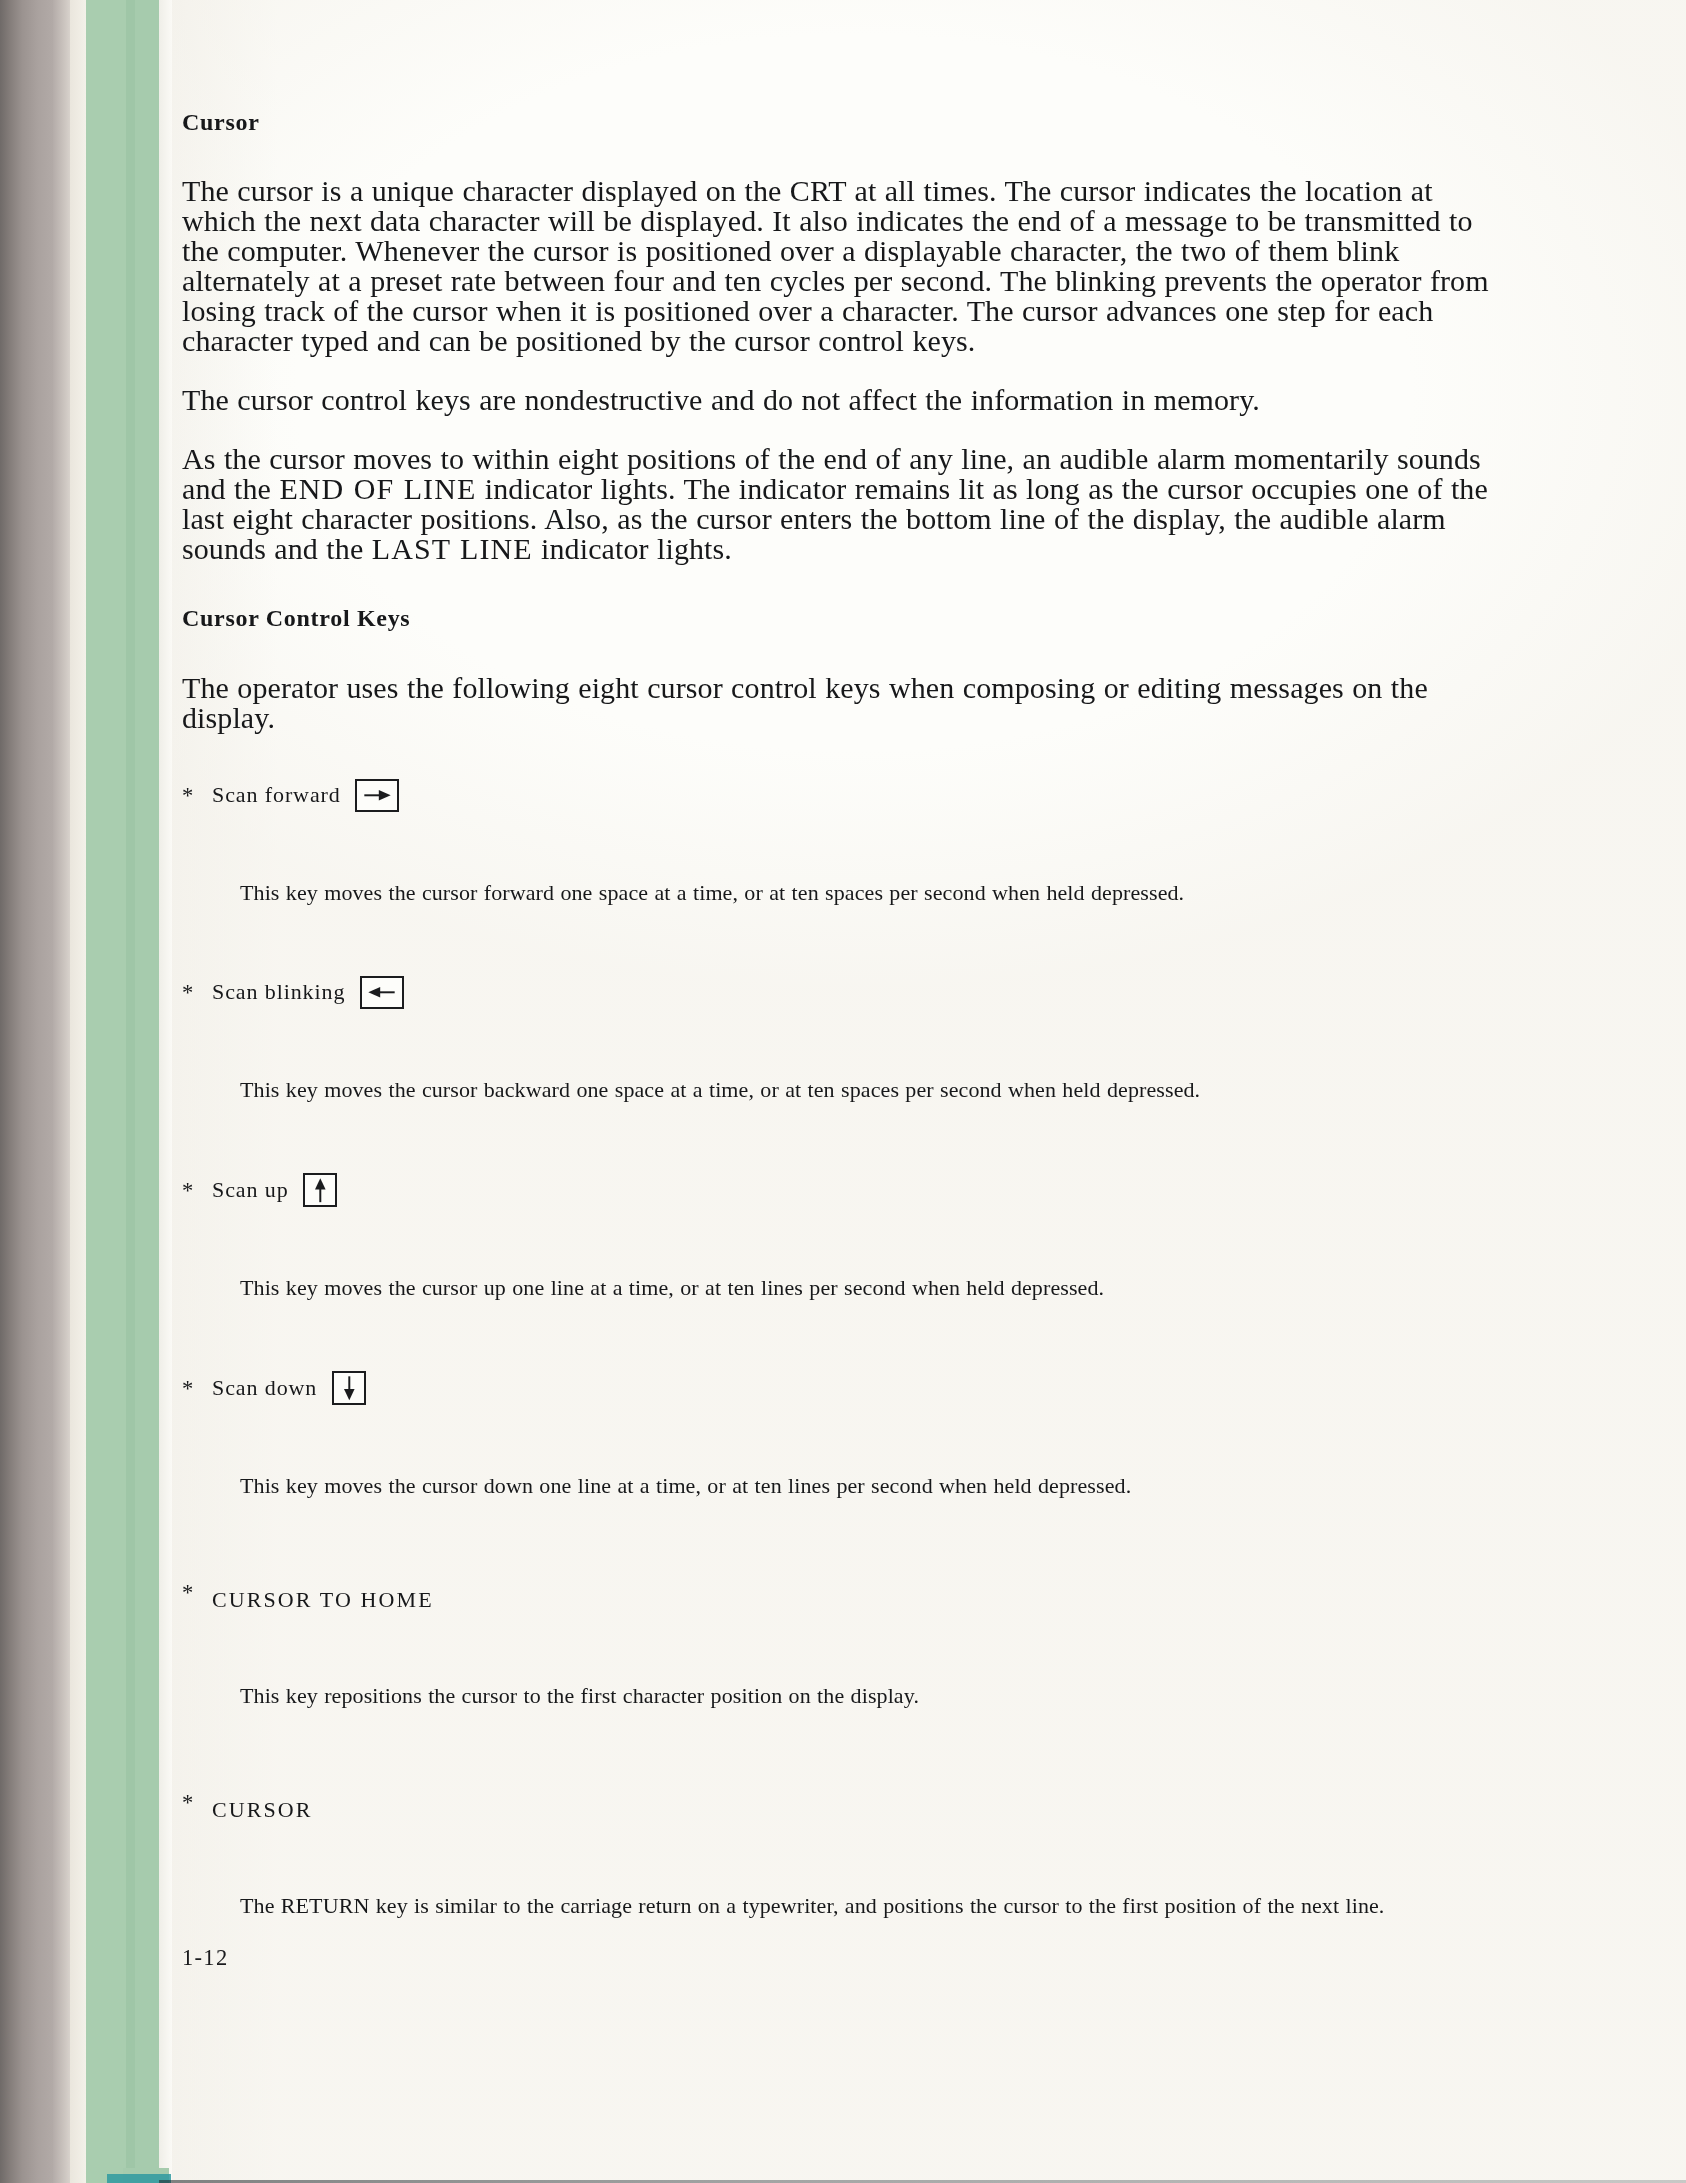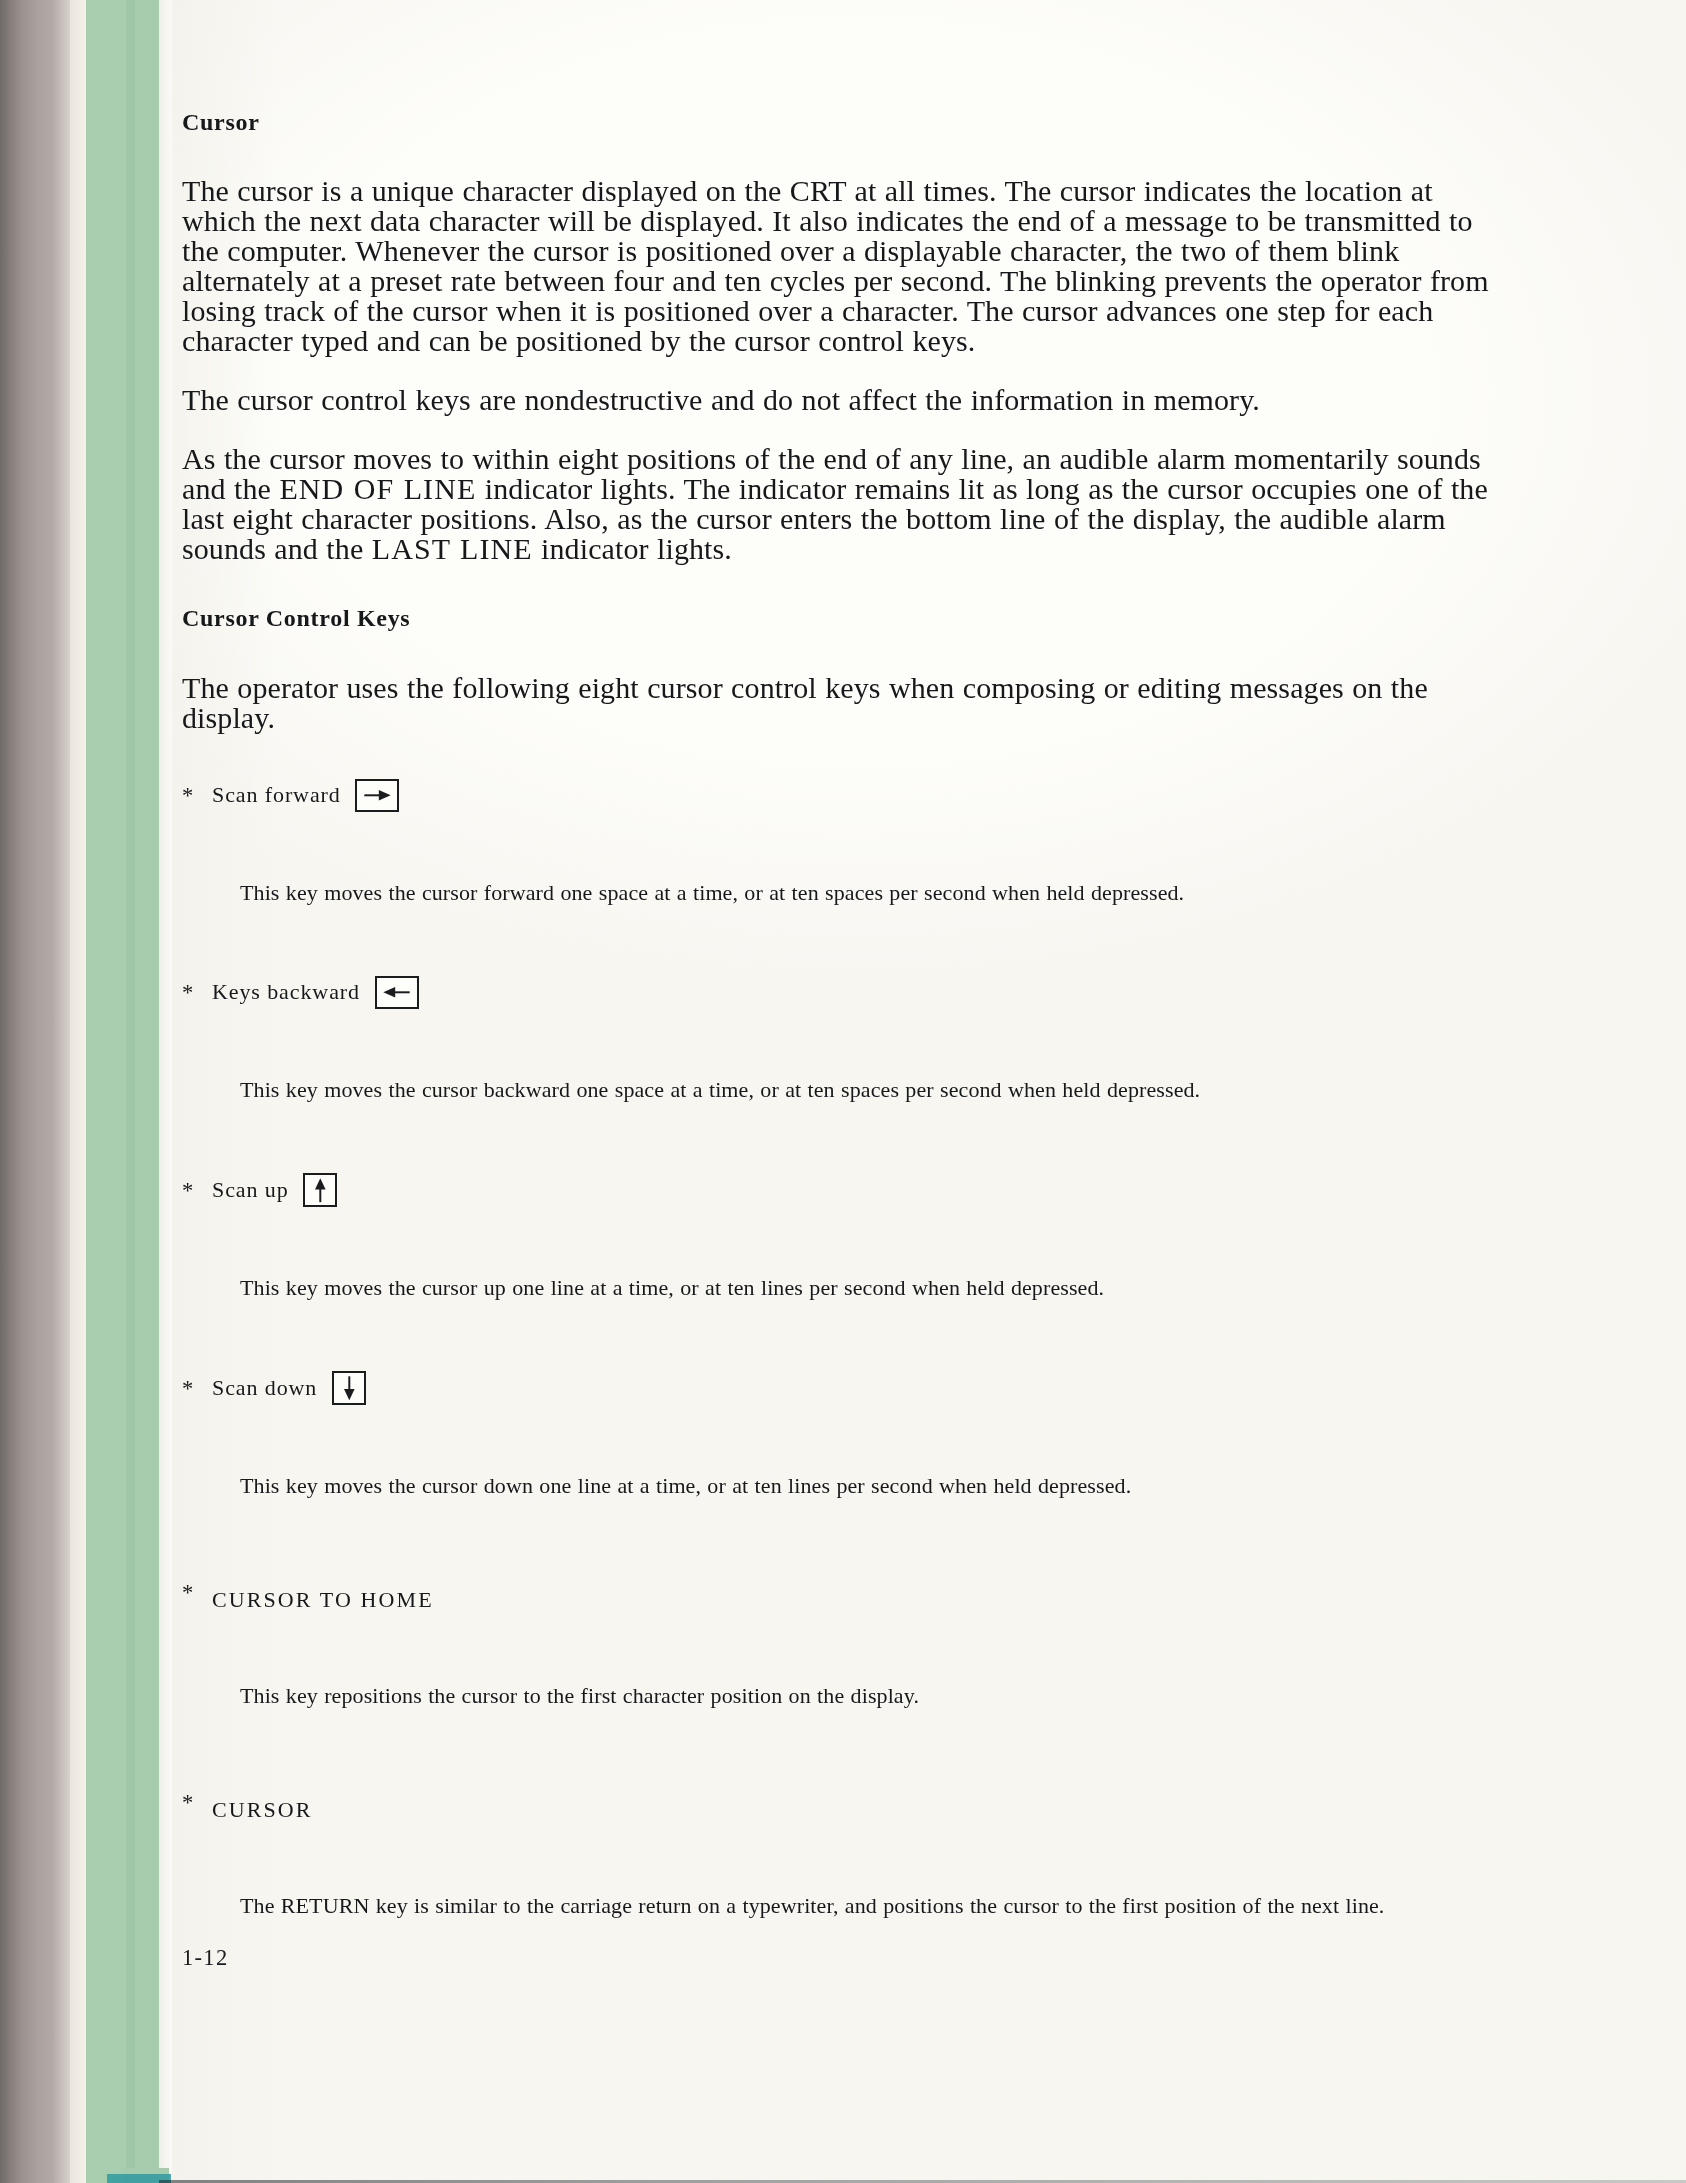--- a/index.html
+++ b/index.html
@@ -254,21 +254,21 @@
         </svg>
       </span>
     </div>
     <div class="gap-md"></div>
     <p class="desc">This key moves the cursor forward one space at a time, or at ten spaces per second when held depressed.</p>
 
     <div class="gap-xl"></div>
 
     <div class="keyitem">
       <span class="star">*</span>
-      <span class="klabel">Keys backward</span>
+      <span class="klabel">Scan blinking</span>
       <span class="keybox">
         <svg width="29" height="14.6" viewBox="0 0 44 22" aria-hidden="true">
           <path d="M16 11 H42" stroke="#1b1c1e" stroke-width="3" fill="none"></path>
           <path d="M20 3 L2 11 L20 19 Z" fill="#1b1c1e"></path>
         </svg>
       </span>
     </div>
     <div class="gap-md"></div>
     <p class="desc">This key moves the cursor backward one space at a time, or at ten spaces per second when held depressed.</p>
 

